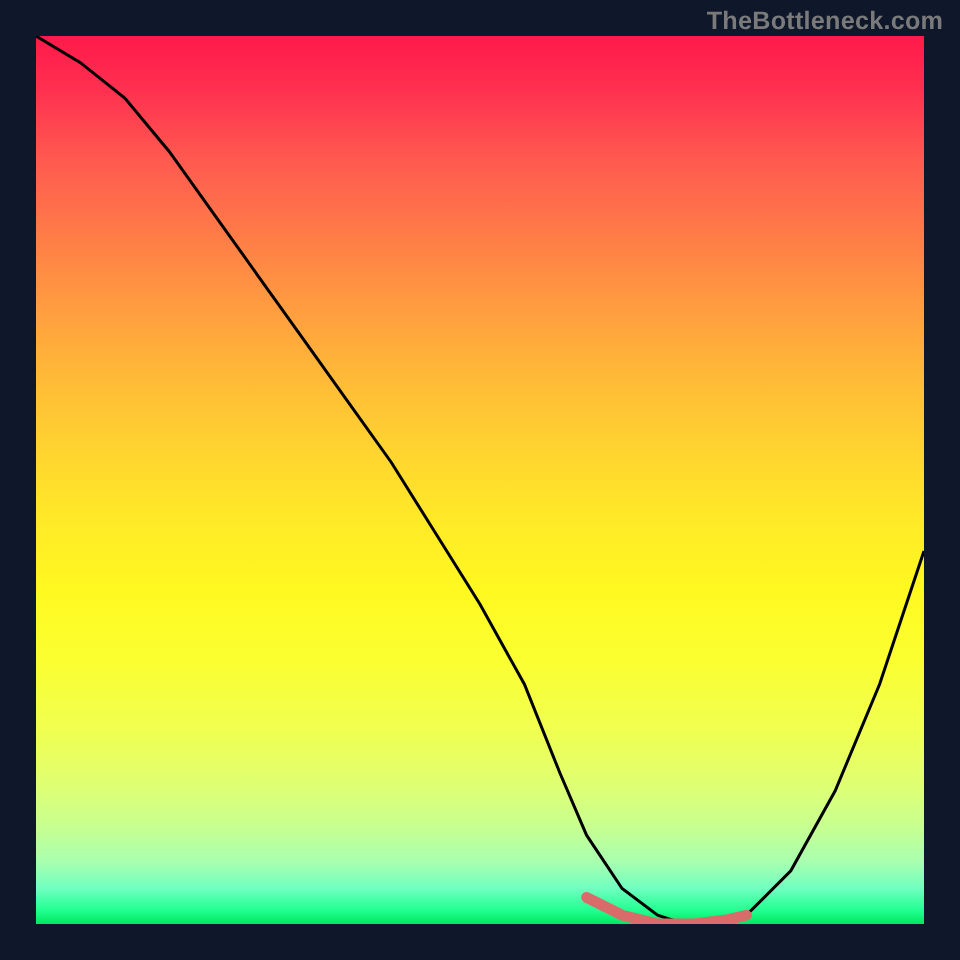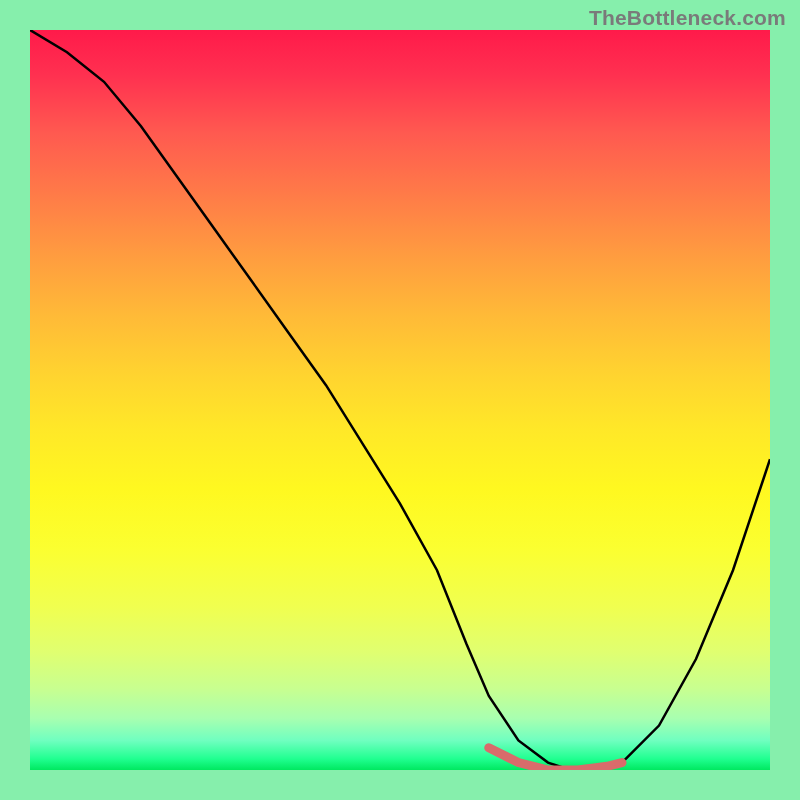--- a/index.html
+++ b/index.html
@@ -7,21 +7,21 @@
     padding: 0;
     width: 800px;
     height: 800px;
     background: #000;
     overflow: hidden;
   }
   .chart-container {
     position: relative;
     width: 800px;
     height: 800px;
-    background: #86efac;
+    background: #0f172a;
   }
   .plot-area {
     position: absolute;
     left: 30px;
     top: 30px;
     width: 740px;
     height: 740px;
     background: linear-gradient(to bottom,
       #ff1a4a 0%,
       #ff3050 6%,

